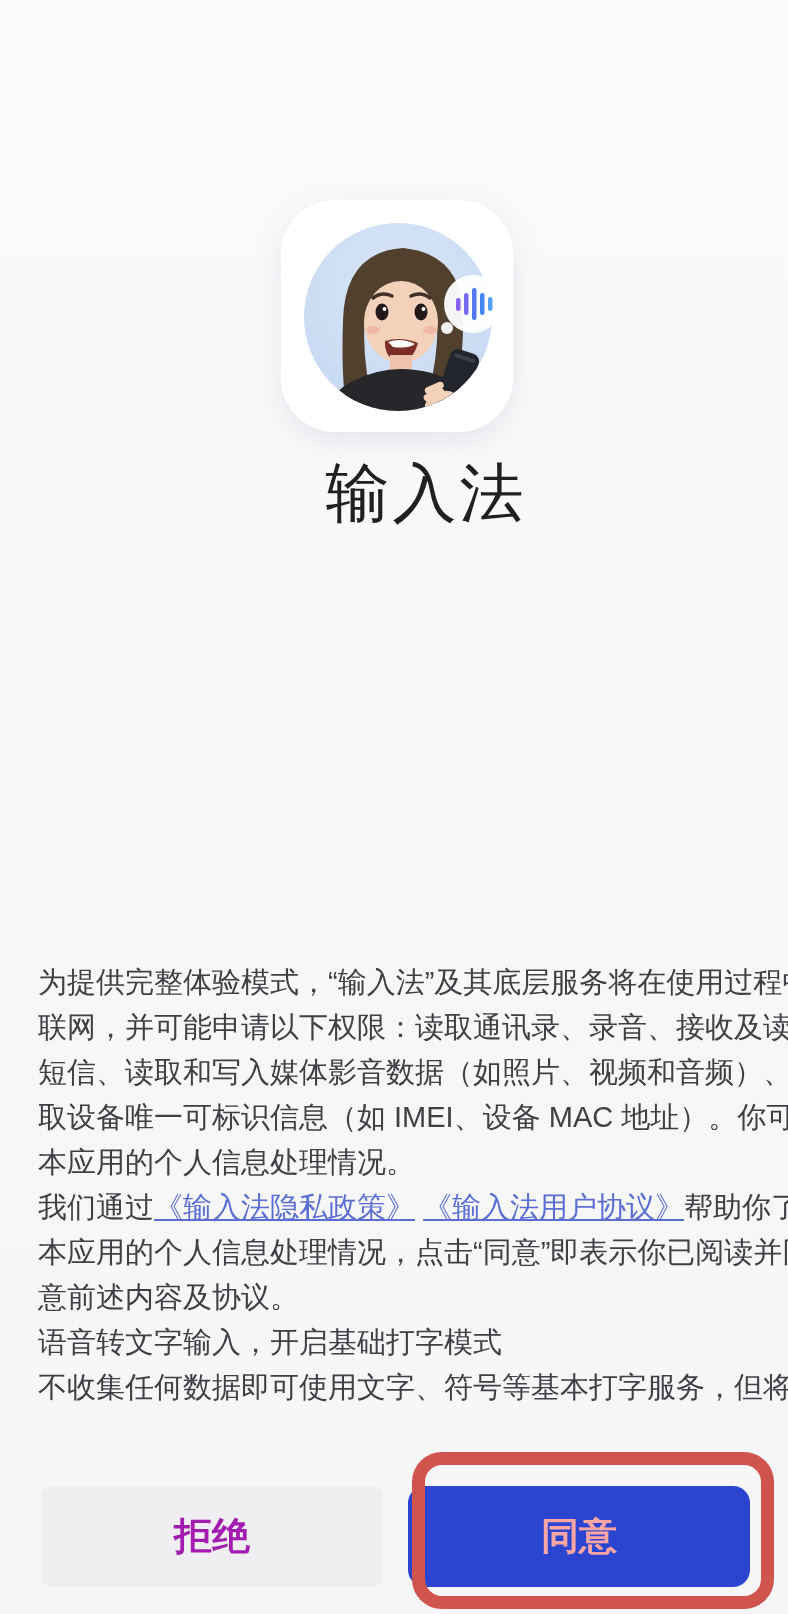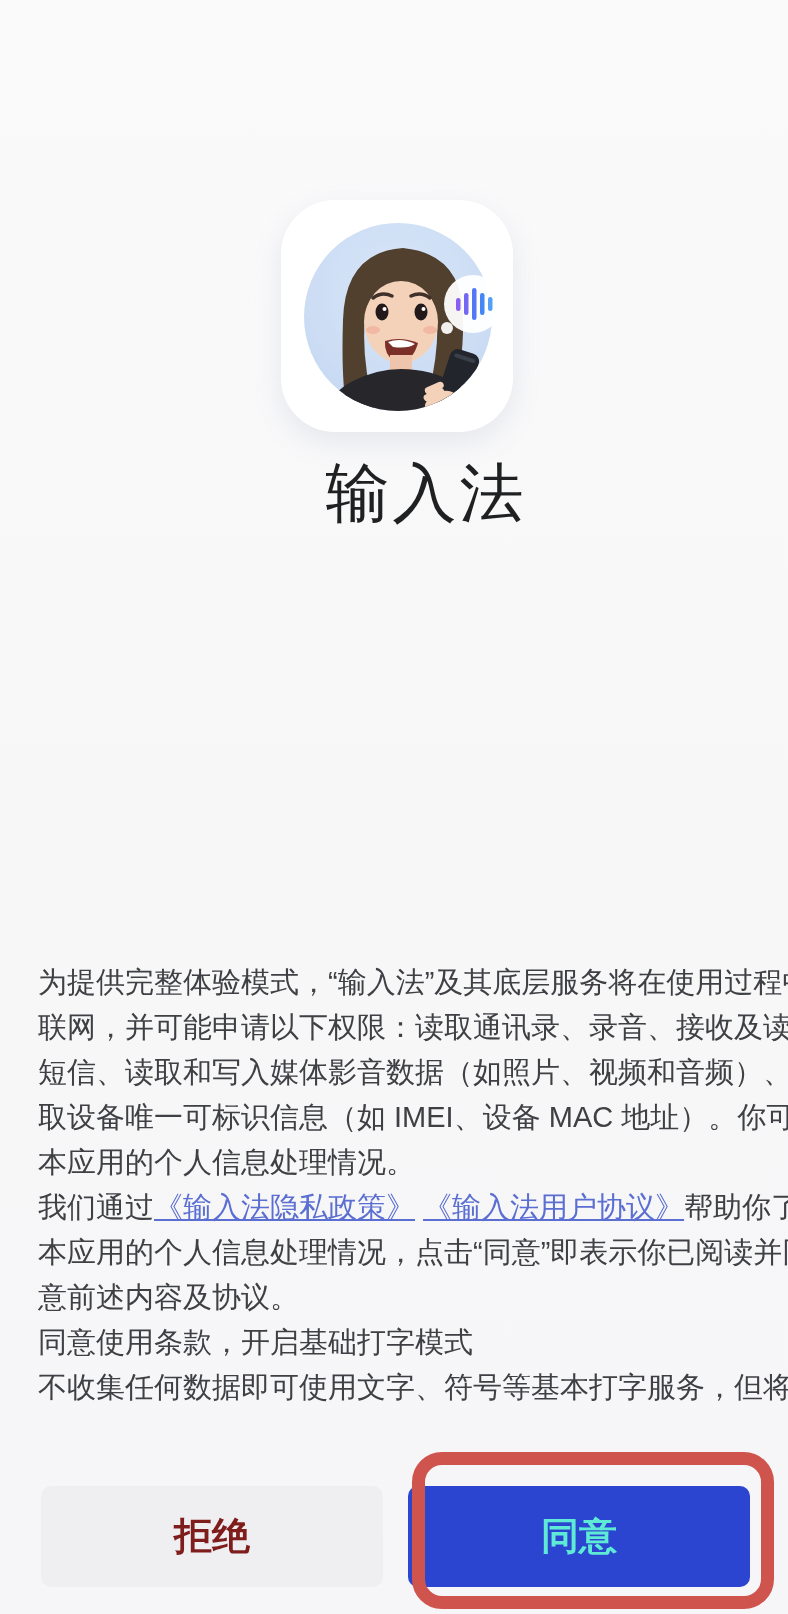--- a/index.html
+++ b/index.html
@@ -57,26 +57,27 @@
     border-radius: 10px;
     font-family: inherit;
     font-size: 38px;
     font-weight: 700;
     display: flex; align-items: center; justify-content: center;
     cursor: pointer;
   }
   .btn-reject {
     left: 41px; width: 342px;
     background: #efeff2;
-    color: #7f1d1d;
+    color: #a21caf;
   }
   .btn-agree {
     left: 408px; width: 342px;
     background: #2c45d0;
-    color: #5eead4;
+    color: #fca5a5;
+    border-radius: 17px;
   }
   .annotation-box {
     position: absolute;
     left: 412px; top: 1452px;
     width: 362px; height: 157px;
     box-sizing: border-box;
     border: 13px solid #d0544e;
     border-radius: 30px;
     pointer-events: none;
   }
@@ -156,21 +157,21 @@
 
   <div class="terms">
       <div class="t-line"><span>为提供完整体验模式，“输入法”及其底层服务将在使用过程中</span></div>
       <div class="t-line"><span>联网，并可能申请以下权限：读取通讯录、录音、接收及读取</span></div>
       <div class="t-line"><span>短信、读取和写入媒体影音数据（如照片、视频和音频）、读</span></div>
       <div class="t-line"><span>取设备唯一可标识信息（如 IMEI、设备 MAC 地址）。你可随</span></div>
       <div class="t-line"><span>本应用的个人信息处理情况。</span></div>
       <div class="t-line"><span>我们通过</span><span class="link">《输入法隐私政策》</span><span> </span><span class="link">《输入法用户协议》</span><span>帮助你了解</span></div>
       <div class="t-line"><span>本应用的个人信息处理情况，点击“同意”即表示你已阅读并同</span></div>
       <div class="t-line"><span>意前述内容及协议。</span></div>
-      <div class="t-line"><span>同意使用条款，开启基础打字模式</span></div>
+      <div class="t-line"><span>语音转文字输入，开启基础打字模式</span></div>
       <div class="t-line"><span>不收集任何数据即可使用文字、符号等基本打字服务，但将导</span></div>
     </div>
 
   <div class="btn-row">
     <button class="btn btn-reject">拒绝</button>
     <button class="btn btn-agree">同意</button>
   </div>
 
   <div class="annotation-box"></div>
 

